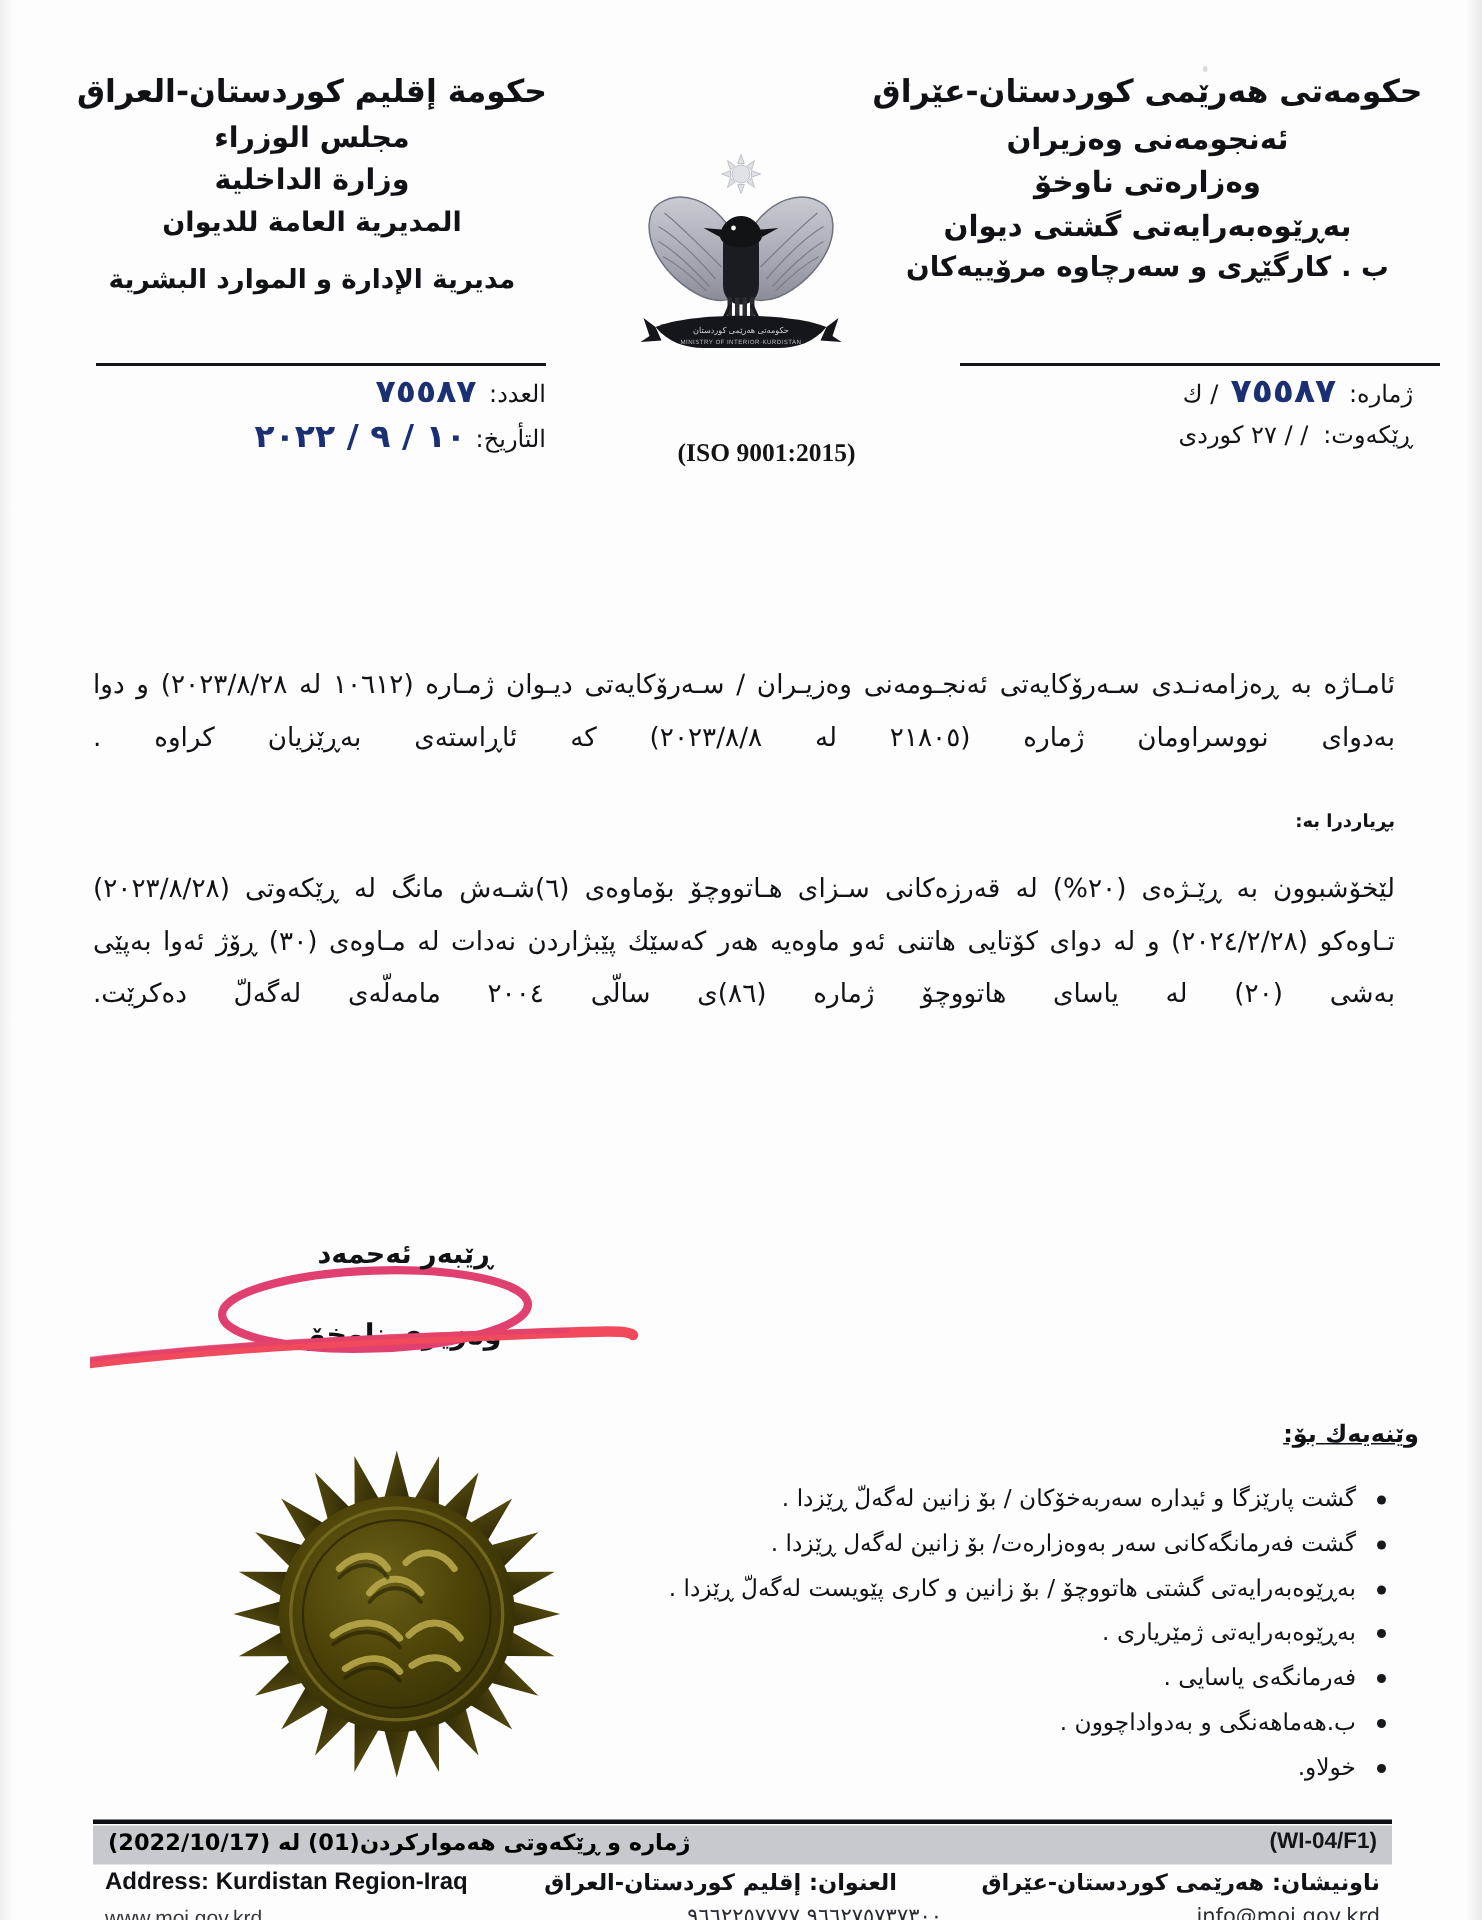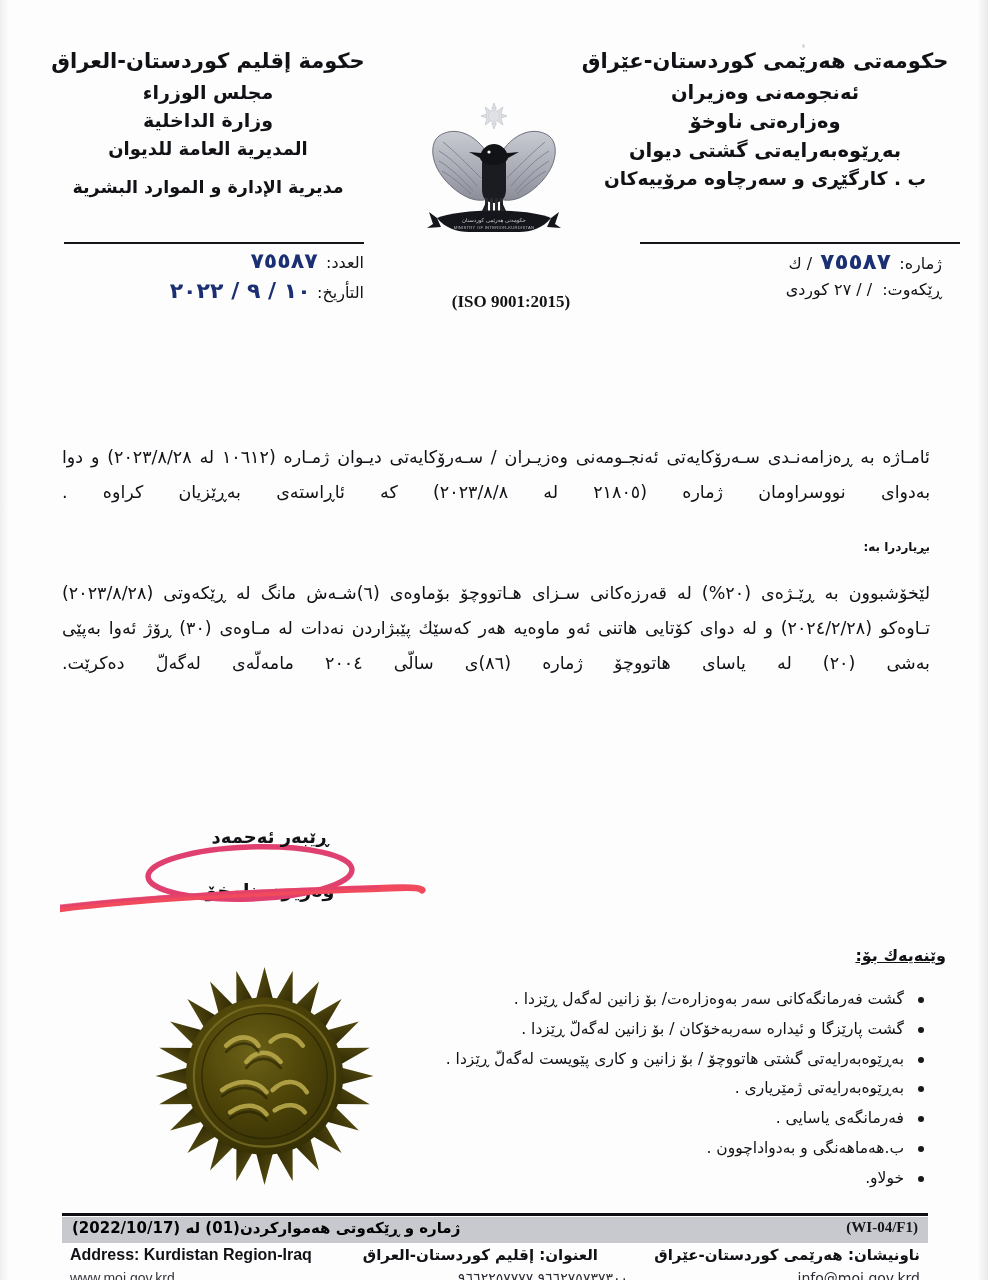--- a/index.html
+++ b/index.html
@@ -215,21 +215,21 @@
     border-top: 3px solid #0e0f12;
   }
   .footer-band {
     position: absolute;
     top: 1217px; left: 62px; width: 866px; height: 26px;
     background: #c7c9ce;
   }
   .footer-band-text-right {
     position: absolute;
     top: 1219px; right: 70px;
-    font-family: Liberation Serif, serif;
+    font-family: Liberation Sans, sans-serif;
     font-size: 15px; font-weight: bold; color: #141519;
     direction: ltr;
   }
   .footer-band-text-left {
     position: absolute;
     top: 1219px; left: 72px;
     font-size: 15px; font-weight: 600; color: #000000;
     direction: rtl; white-space: nowrap;
   }
   .footer-row2 {
@@ -516,22 +516,22 @@
           <path d="M-42 20 C-26 8 -8 10 2 22"></path>
           <path d="M-34 42 C-20 32 -6 34 2 44"></path>
         </g>
       </g>
     </svg>
   </div>
 
   <div class="dist">
     <div class="dist-title">وێنەيەك بۆ:</div>
     <ul class="dist-list">
+      <li class="dist-item">گشت پارێزگا و ئيدارە سەربەخۆكان /  بۆ زانين لەگەلّ ڕێزدا .</li>
       <li class="dist-item">گشت فەرمانگەكانى سەر بەوەزارەت/ بۆ زانين لەگەل ڕێزدا .</li>
-      <li class="dist-item">گشت پارێزگا و ئيدارە سەربەخۆكان /  بۆ زانين لەگەلّ ڕێزدا .</li>
       <li class="dist-item">بەڕێوەبەرايەتى گشتى هاتووچۆ / بۆ زانين و كارى پێويست لەگەلّ ڕێزدا .</li>
       <li class="dist-item">بەڕێوەبەرايەتى ژمێريارى .</li>
       <li class="dist-item">فەرمانگەى ياسايى .</li>
       <li class="dist-item">ب.هەماهەنگى و بەدواداچوون .</li>
       <li class="dist-item">خولاو.</li>
     </ul>
   </div>
 
   <div class="footer-rule"></div>
   <div class="footer-band"></div>

